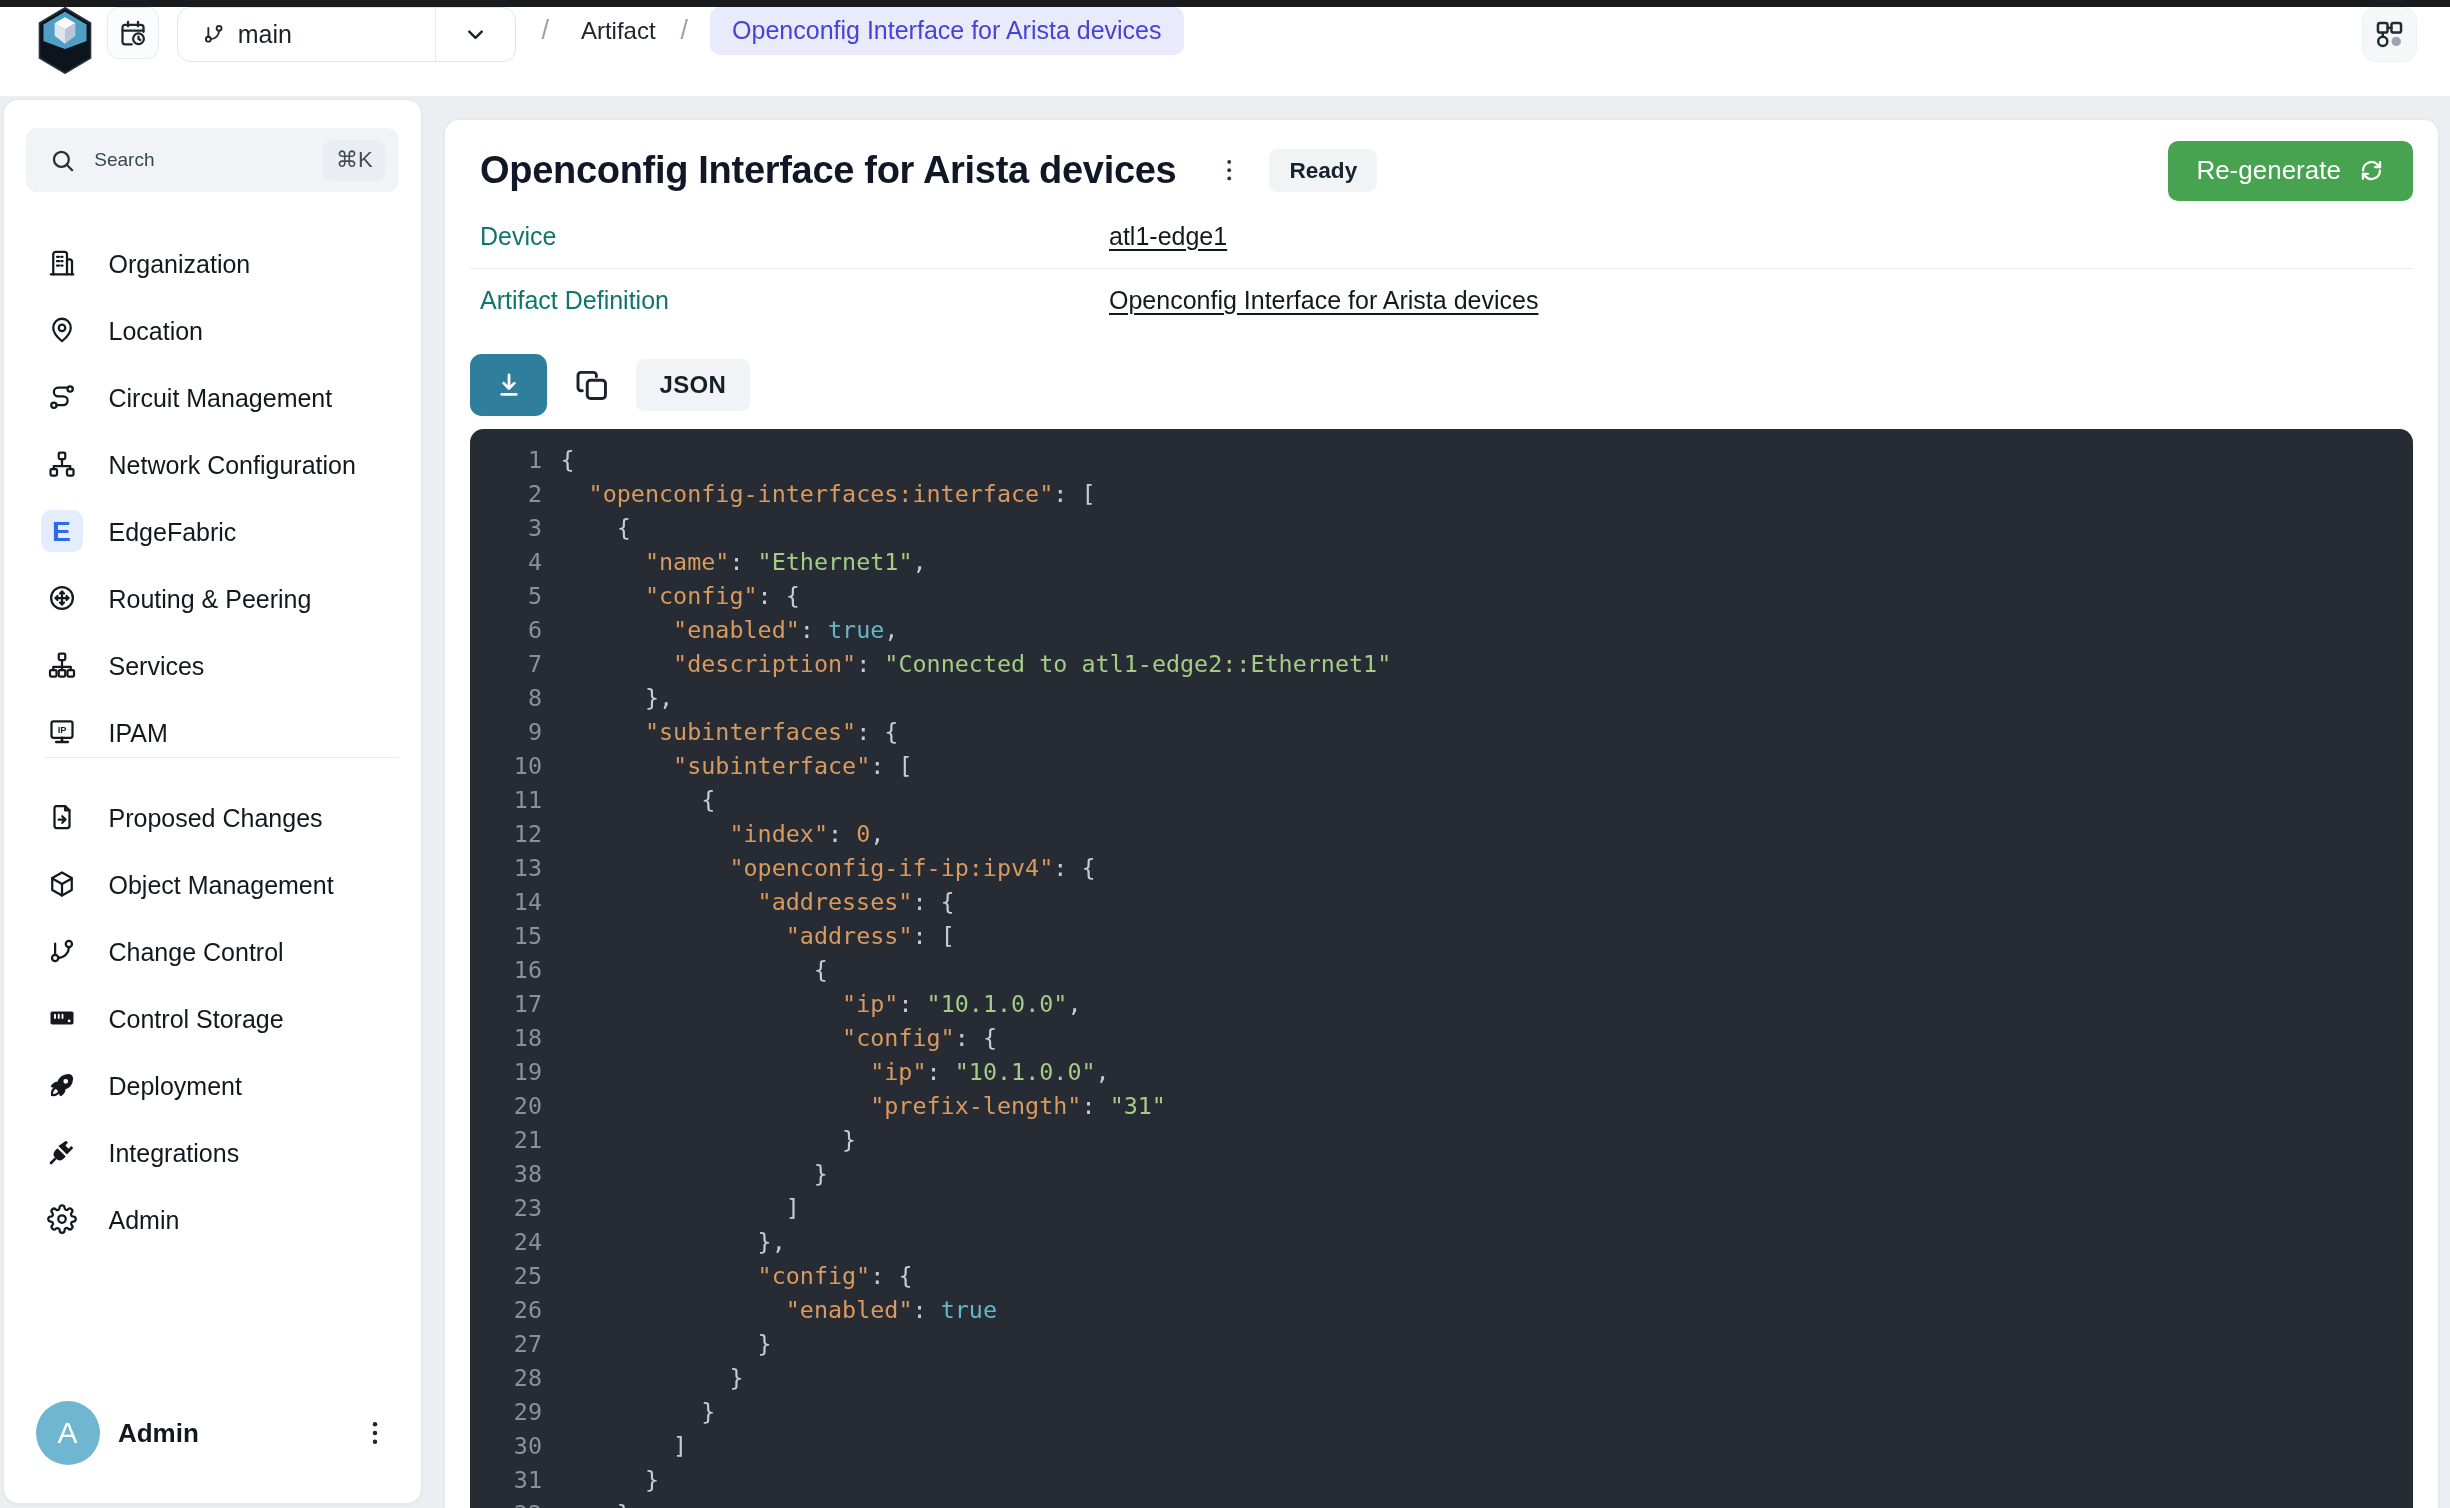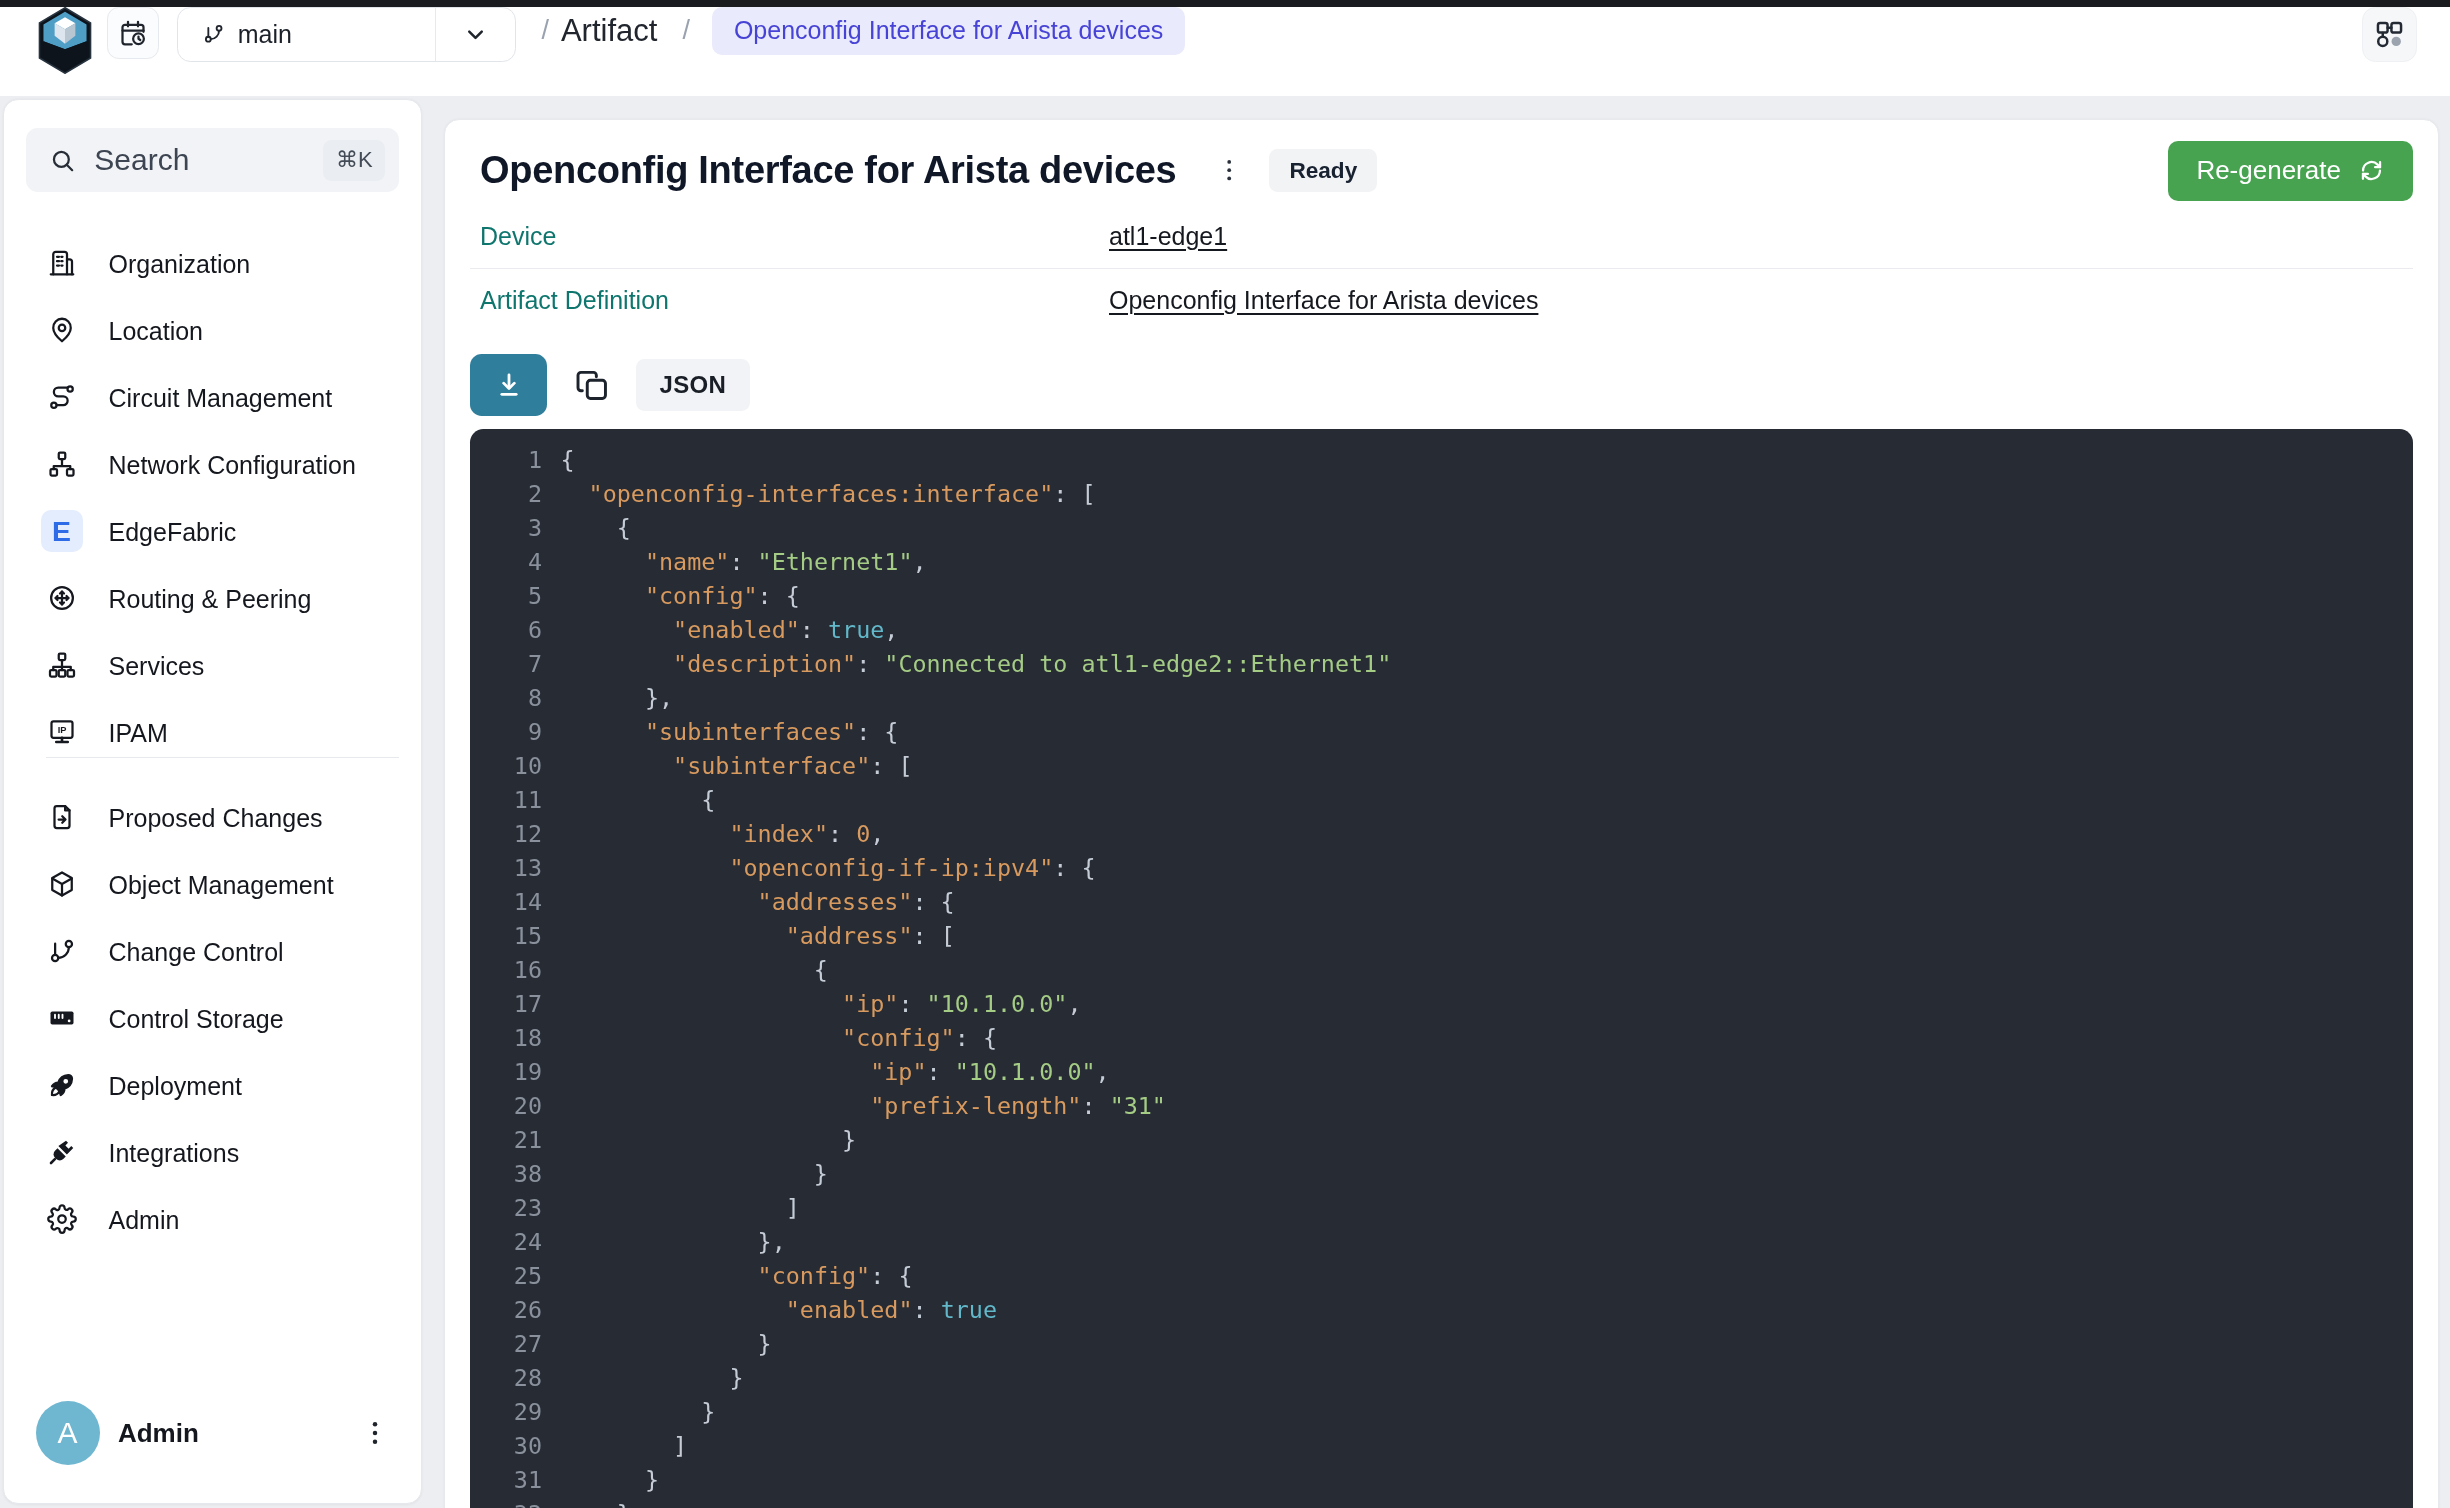--- a/index.html
+++ b/index.html
@@ -21,30 +21,30 @@
   .icon-btn{display:flex;align-items:center;justify-content:center;cursor:pointer}
   .cal-btn{margin-left:15px;width:52px;height:52px;border:1.7px solid #e6e9ed;border-radius:11.7px;background:#fbfcfd;color:#20252d}
   .cal-btn svg{width:30px;height:30px}
   .branch-select{margin-left:18.4px;height:55px;width:339px;border:1.7px solid #e1e5ea;border-radius:13.4px;background:#fff;display:flex;align-items:stretch;cursor:pointer}
   .branch-left{display:flex;align-items:center;gap:12.5px;padding-left:23.4px;flex:1}
   .branch-left svg{width:23.4px;height:23.4px;color:#20252d}
   .branch-label{font-size:25px;color:#1c2129}
   .branch-chevron{width:80px;border-left:1.7px solid #e6e9ed;display:flex;align-items:center;justify-content:center;color:#20252d}
   .branch-chevron svg{width:25px;height:25px}
   .crumb-sep{margin-left:25px;font-size:27px;color:#9aa2af}
-  .crumb-link{margin-left:12px;font-size:31px;color:#21262e;cursor:pointer}
+  .crumb-link{margin-left:32px;font-size:24px;color:#21262e;cursor:pointer}
   .crumb-pill{margin-left:22px;height:48px;display:flex;align-items:center;padding:0 22px;border-radius:10px;background:var(--breadcrumb-bg);color:var(--breadcrumb-fg);font-size:25px;cursor:pointer}
   .workflow-btn{margin-left:auto;width:55px;height:55px;border-radius:13.4px;background:#f6f7f9;border:1.7px solid #eef0f3;color:#242a33}
   .workflow-btn svg{width:33px;height:33px}
 
   
   .sidebar{position:absolute;left:2.5px;top:99px;width:419px;height:1405px;background:#fff;border:0.8px solid #e5e8ec;border-radius:15px;box-shadow:0 0.8px 2.5px rgba(16,24,40,.05);display:flex;flex-direction:column;padding:28.4px 22px 38px}
   .search-box{flex:none;height:64px;background:#f2f3f6;border-radius:11.7px;display:flex;align-items:center;padding:0 13.4px 0 23.4px;cursor:pointer}
   .search-box svg{width:27px;height:27px;color:#272d36;flex:none}
-  .search-text{margin-left:18.4px;font-size:30px;color:#3d4552}
+  .search-text{margin-left:18.4px;font-size:19px;color:#3d4552}
   .kbd{margin-left:auto;background:#eaedf1;border-radius:8.4px;padding:7.5px 12.5px;font-size:22px;color:#434b57}
   .nav{margin-top:20px}
   .nav-item{height:67px;display:flex;align-items:flex-end;gap:31px;padding-left:20px;border-radius:10px;cursor:pointer}
   .nav-icon{width:32px;height:32px;flex:none;display:flex;align-items:center;justify-content:center;color:#15181e}
   .nav-icon svg{width:30px;height:30px}
   .ef-badge{width:42px;height:42px;flex:none;border-radius:10px;background:var(--ef-bg);color:var(--ef-fg);font-size:28.4px;font-weight:700;display:flex;align-items:center;justify-content:center}
   .nav-label{font-size:25px;color:#14171d;white-space:nowrap}
   .nav-divider{height:0.8px;background:#e7e9ed;margin:8.4px 0 8.4px 20px}
   .user-row{margin-top:auto;display:flex;align-items:center;gap:18.4px;padding-left:10px}
   .avatar{width:64px;height:64px;border-radius:50%;background:var(--avatar-bg);color:#fff;font-size:30px;display:flex;align-items:center;justify-content:center}

